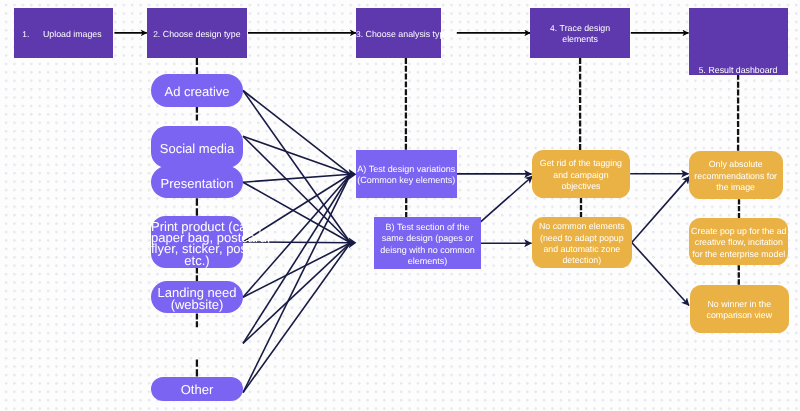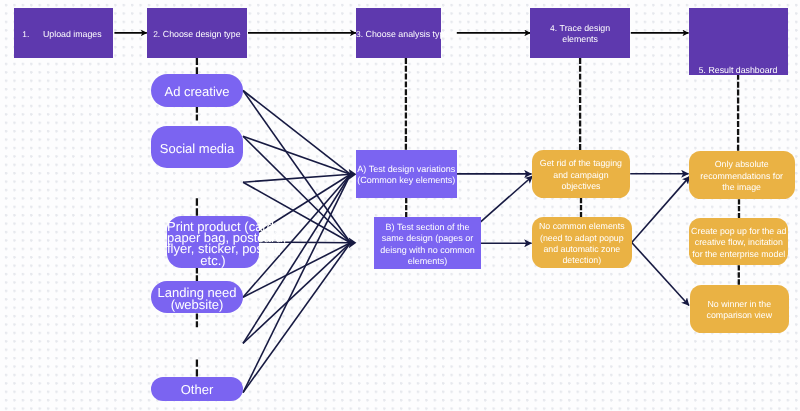--- a/index.html
+++ b/index.html
@@ -108,21 +108,26 @@
   <div class="node lilac" style="left:151px;top:74.1px;width:92px;height:32.8px;border-radius:16.4px;">
       <span class="lbl">
         <span class="ln">Ad creative</span>
       </span>
     </div>
   <div class="node lilac" style="left:151px;top:126px;width:92px;height:42px;border-radius:15.8px;">
       <span class="lbl">
         <span class="ln">Social media</span>
       </span>
     </div>
-  <div class="node lilac" style="left:151px;top:215.8px;width:92px;height:52.1px;border-radius:14.5px;margin-left:16px;">
+  <div class="node lilac" style="left:151px;top:166.2px;width:92px;height:32.1px;border-radius:16.05px;">
+      <span class="lbl">
+        <span class="ln">Presentation</span>
+      </span>
+    </div>
+  <div class="node lilac" style="left:151px;top:215.8px;width:92px;height:52.1px;border-radius:14.5px;">
       <span class="lbl">
         <span class="ln">Print product (card,</span>
         <span class="ln">paper bag, postcard,</span>
         <span class="ln">flyer, sticker, poster,</span>
         <span class="ln">etc.)</span>
       </span>
     </div>
   <div class="node lilac" style="left:151px;top:280.9px;width:92px;height:32.6px;border-radius:16.3px;">
       <span class="lbl">
         <span class="ln">Landing need</span>
@@ -156,21 +161,21 @@
       </span>
     </div>
   <div class="node amber" style="left:531.9px;top:217.4px;width:99.8px;height:50.2px;">
       <span class="lbl">
         <span class="ln">No common elements</span>
         <span class="ln">(need to adapt popup</span>
         <span class="ln">and automatic zone</span>
         <span class="ln">detection)</span>
       </span>
     </div>
-  <div class="node amber" style="left:688.7px;top:150.7px;width:106px;height:48.6px;">
+  <div class="node amber" style="left:688.7px;top:150.7px;width:94px;height:48.6px;">
       <span class="lbl">
         <span class="ln">Only absolute</span>
         <span class="ln">recommendations for</span>
         <span class="ln">the image</span>
       </span>
     </div>
   <div class="node amber" style="left:689.1px;top:218.1px;width:99.4px;height:47.1px;">
       <span class="lbl">
         <span class="ln">Create pop up for the ad</span>
         <span class="ln">creative flow, incitation</span>

